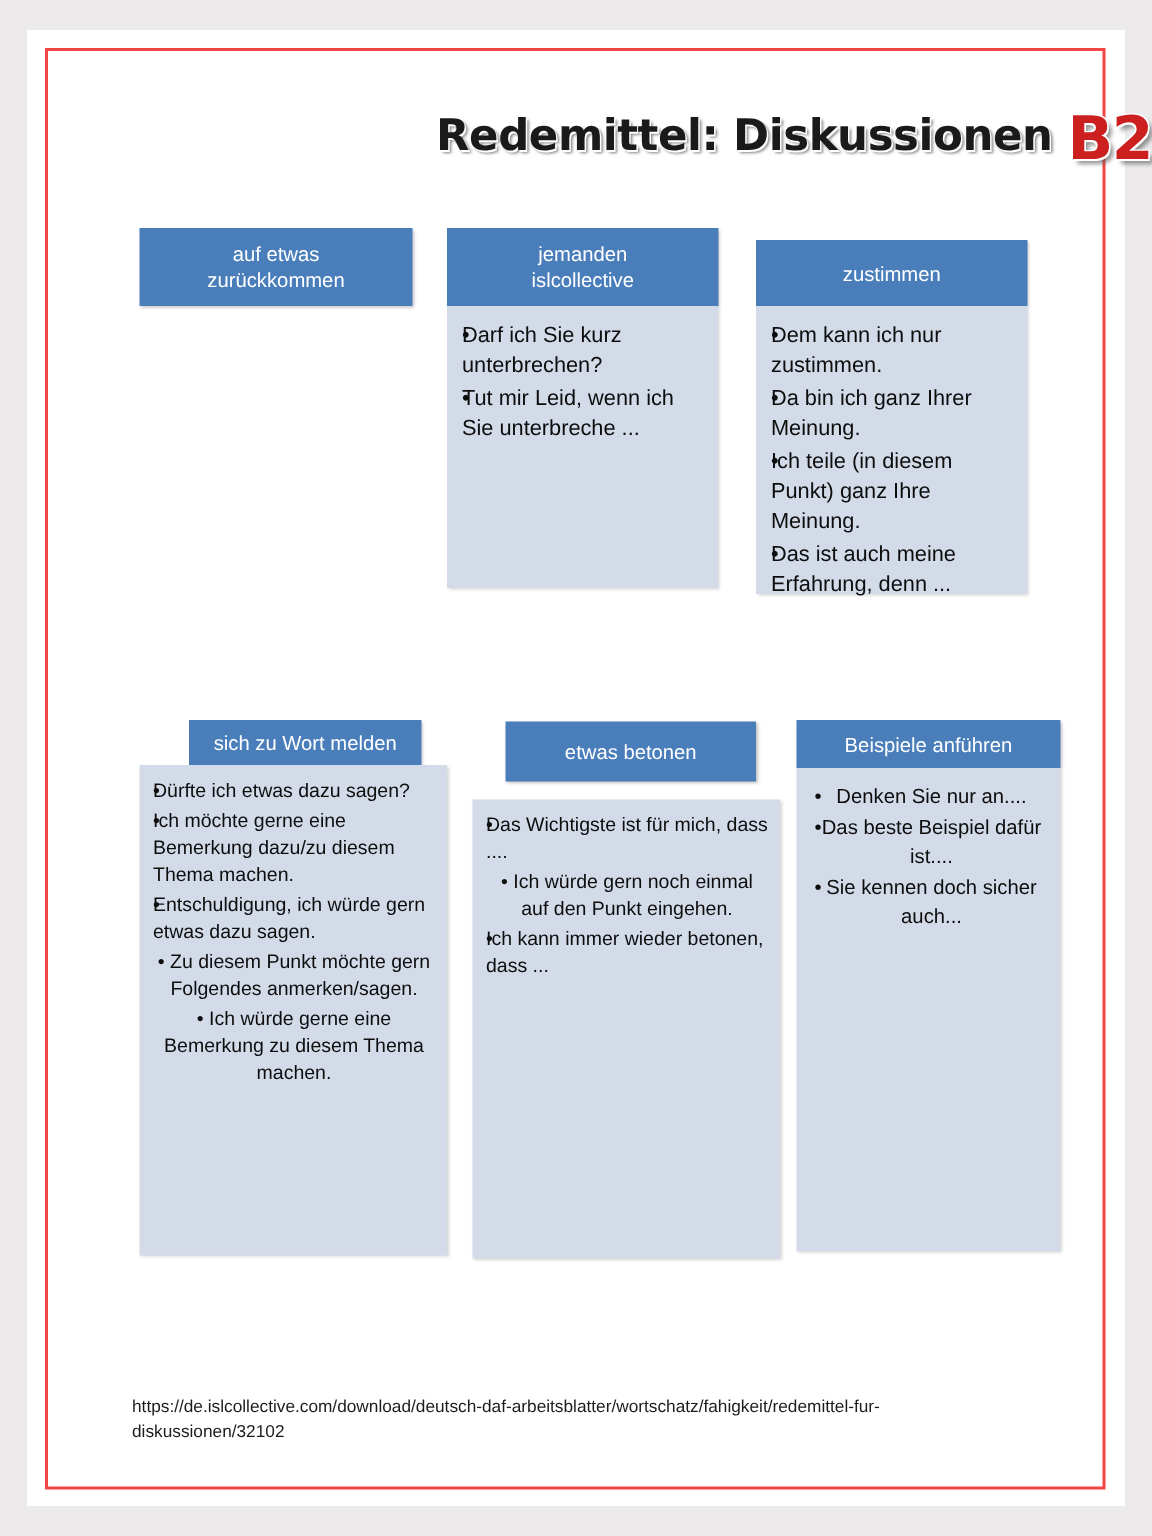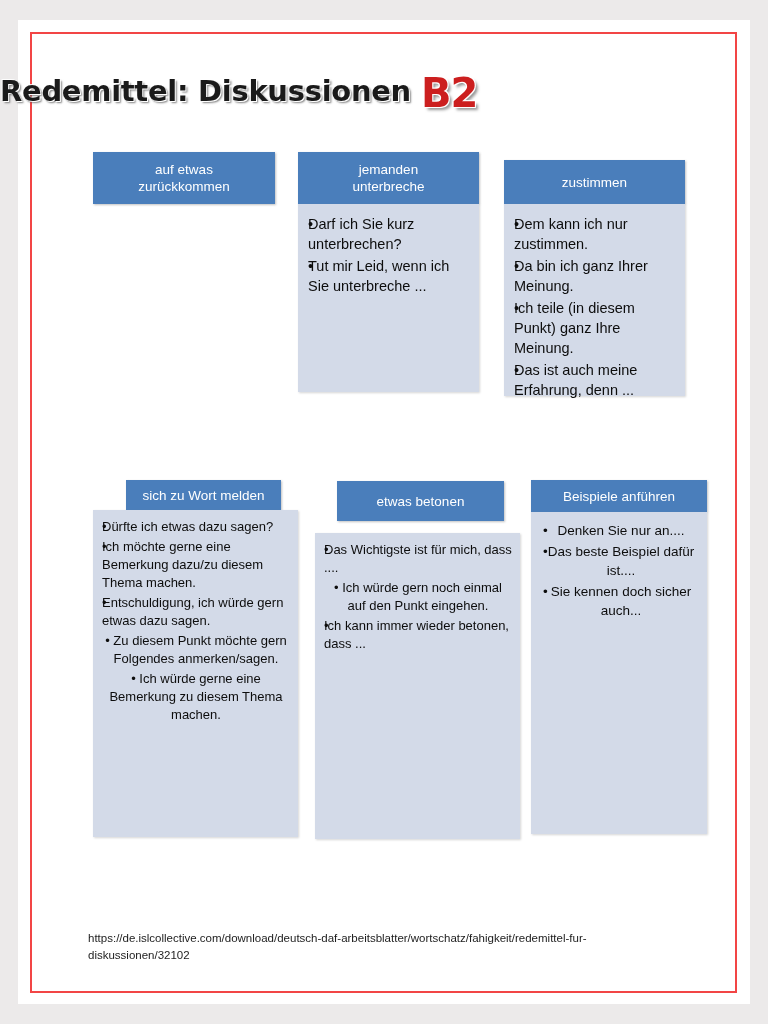--- a/index.html
+++ b/index.html
@@ -41,21 +41,21 @@
     background: transparent;
     pointer-events: none;
   }
 
   
   #title-wrap {
     position: absolute;
     left: 0;
     top: 70px;
     width: 768px;
-    text-align: left;
+    text-align: right;
     white-space: nowrap;
   }
   .title-main {
     font-family: "DejaVu Sans", sans-serif;
     font-weight: bold;
     font-size: 29px;
     letter-spacing: -0.3px;
     color: #1a1a1a;
     text-shadow:
        1px 1px 0 #ffffff,
@@ -183,21 +183,21 @@
   </div>
 
   <div class="card" id="card-zurueckkommen" style="left:93px; top:152px; width:182px; height:292px;">
     <div class="card-head">
       <span><span>auf etwas</span><br><span>zurückkommen</span></span>
     </div>
   </div>
 
   <div class="card" id="card-unterbrechen" style="left:298px; top:152px; width:181px; height:292px;">
     <div class="card-head">
-      <span><span>jemanden</span><br><span>unterbreche</span></span>
+      <span><span>jemanden</span><br><span>islcollective</span></span>
     </div>
     <div class="card-body fs-row1">
       <ul class="bullets">
         <li class="b-hang">Darf ich Sie kurz unterbrechen?</li>
         <li class="b-hang">Tut mir Leid, wenn ich Sie unterbreche ...</li>
       </ul>
     </div>
   </div>
 
   <div class="card" id="card-zustimmen" style="left:504px; top:152px; width:181px; height:296px;">

